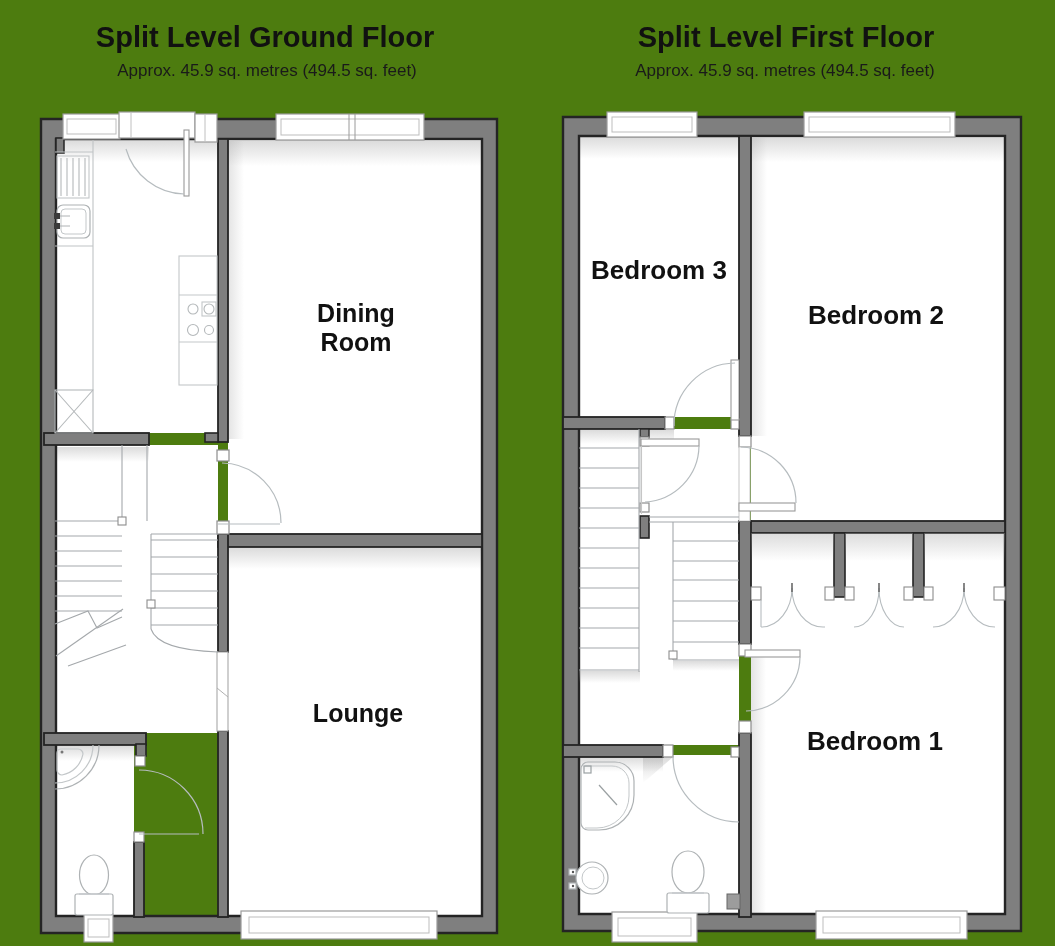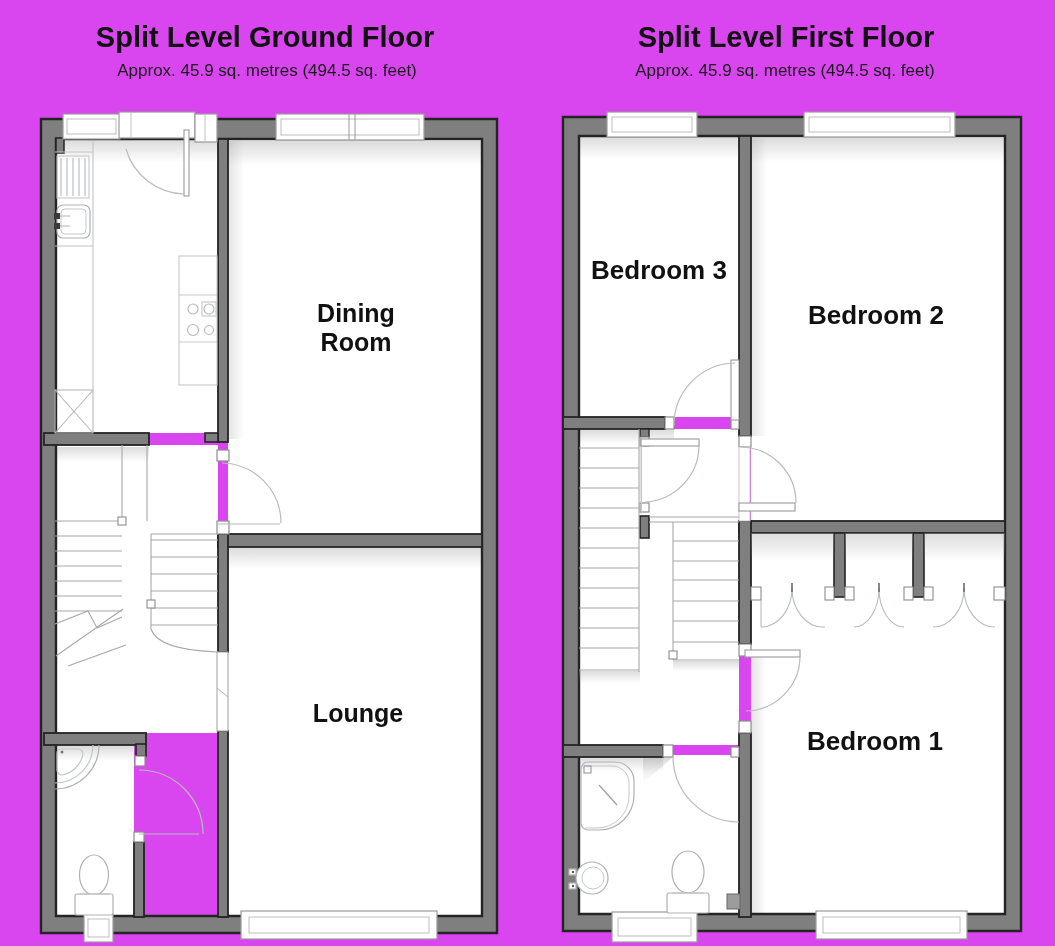--- a/index.html
+++ b/index.html
@@ -1,16 +1,16 @@
 <!DOCTYPE html>
 <html><head>
 <meta charset="utf-8">
 <style>
   html,body{margin:0;padding:0;background:#ffffff;}
-  #page{position:relative;width:1055px;height:946px;background:#d946ef;overflow:hidden;}
+  #page{position:relative;width:1055px;height:946px;background:#4d7c0f;overflow:hidden;}
   svg{display:block;}
   text{font-family:"Liberation Sans", sans-serif;}
 </style>
 </head>
 <body>
 <div id="page">
 <svg width="1055" height="946" viewBox="0 0 1055 946">
 <defs>
   <linearGradient id="shDown" x1="0" y1="0" x2="0" y2="1">
     <stop offset="0" stop-color="#9d9d9d" stop-opacity="0.36"></stop>

